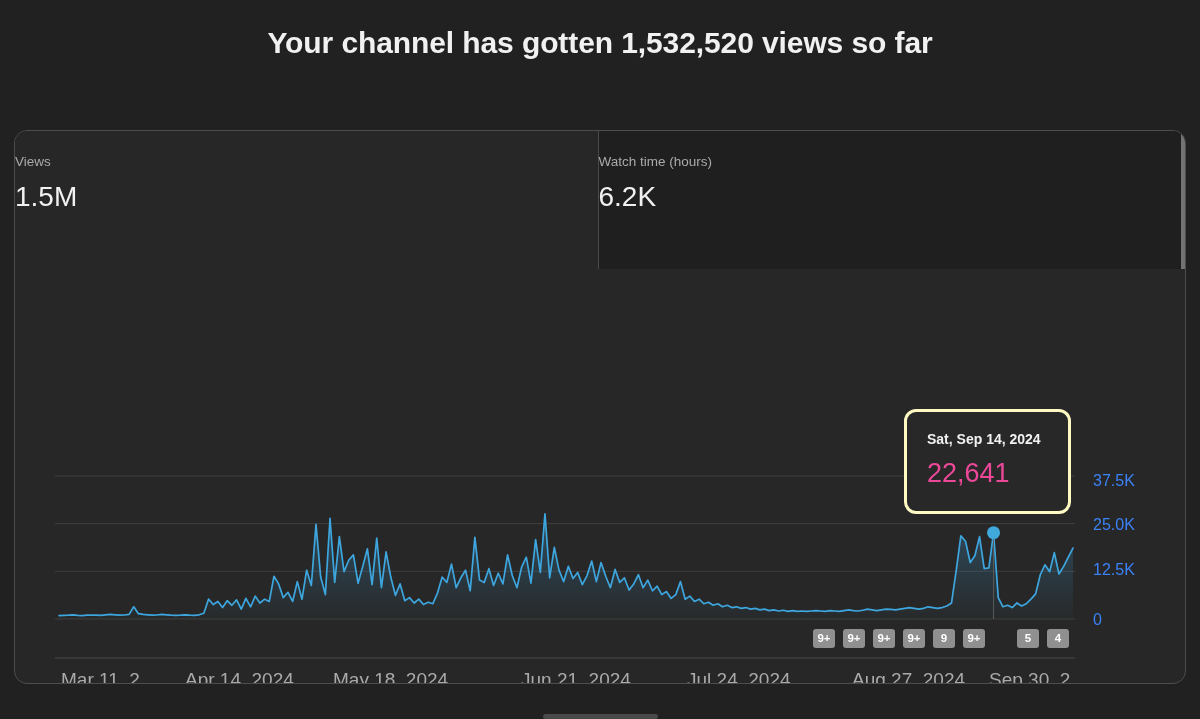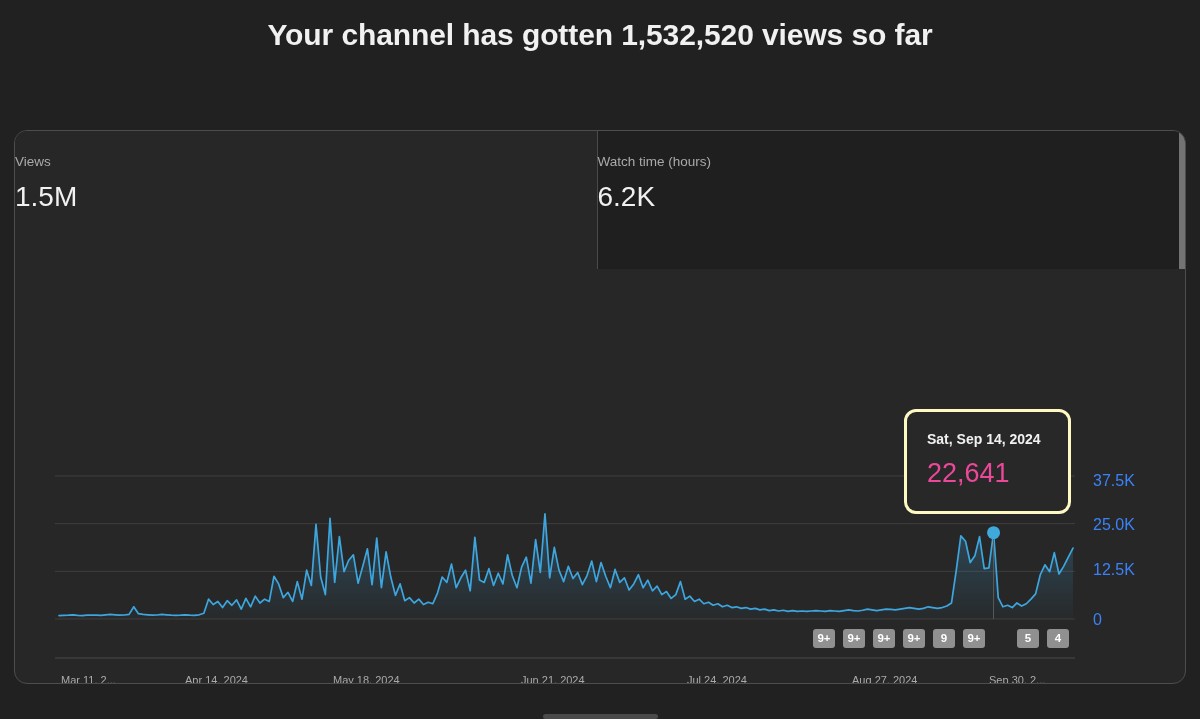--- a/index.html
+++ b/index.html
@@ -15,21 +15,21 @@
   #page-root {
     position: relative;
     width: 1200px;
     height: 719px;
     background: #212121;
   }
 
   
   .headline {
     position: absolute;
-    top: 18px;
+    top: 26px;
     left: 0;
     width: 1200px;
     text-align: center;
     font-size: 30px;
     font-weight: 700;
     color: #f1f1f1;
     letter-spacing: -0.1px;
   }
 
   
@@ -59,21 +59,21 @@
     flex: 1 1 0;
     position: relative;
     padding-top: 22px;
     text-align: left;
     background: #272727;
   }
 
   .metric-tab.selected {
     background: #1f1f1f;
     border-left: 1px solid #4a4a4a;
-    border-right: 6px solid #737373;
+    border-right: 4px solid #737373;
   }
 
   .metric-label {
     font-size: 13.5px;
     color: #aaaaaa;
     font-weight: 400;
     line-height: 18px;
   }
 
   .metric-value {
@@ -107,21 +107,21 @@
     left: 1078px;
     font-size: 16px;
     color: #3b82f6;
     line-height: 14px;
     white-space: nowrap;
   }
 
   .x-tick {
     position: absolute;
     top: 403px;
-    font-size: 11px;
+    font-size: 19px;
     color: #aaaaaa;
     line-height: 16px;
     white-space: nowrap;
   }
 
   
   .badge {
     position: absolute;
     top: 360px;
     width: 22px;

